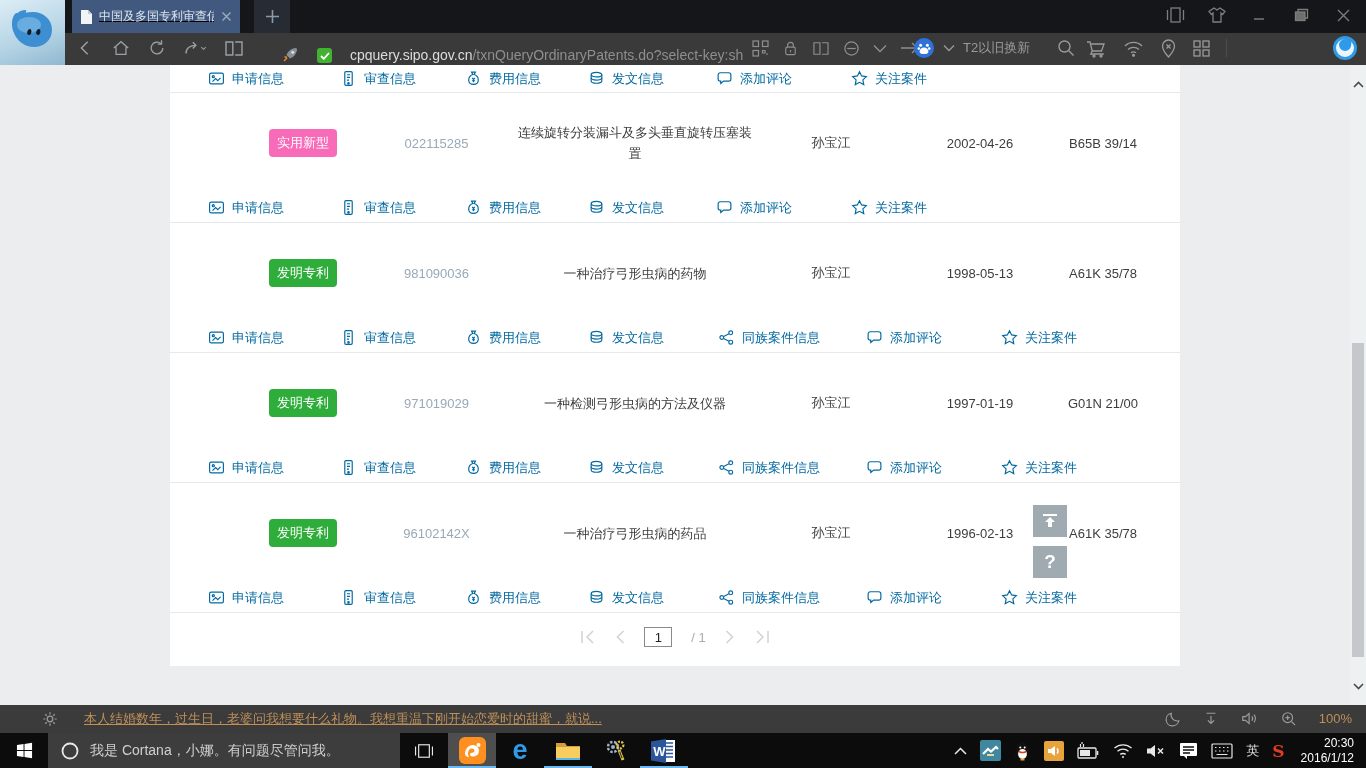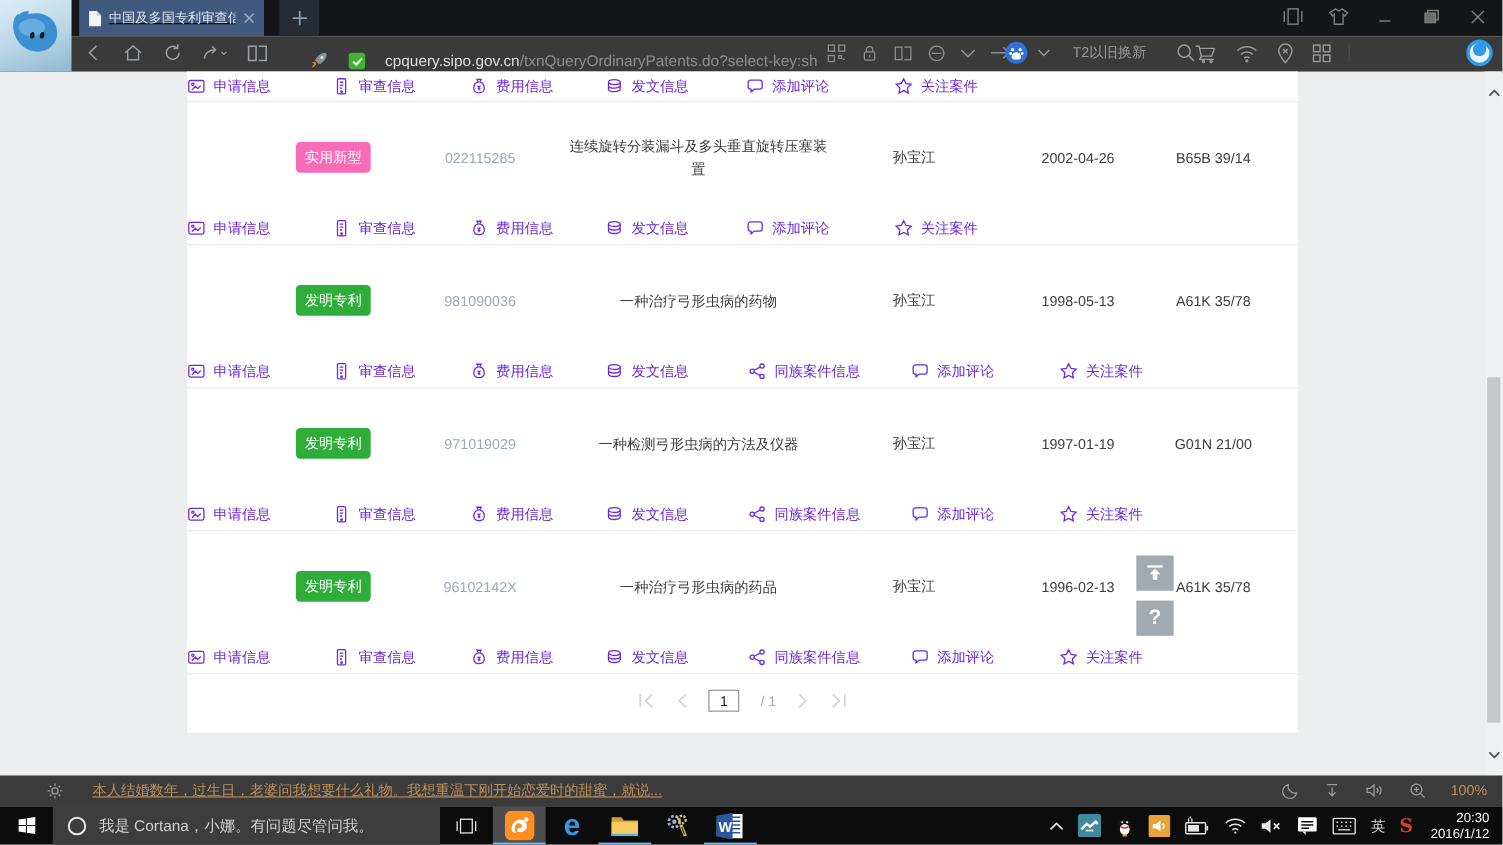--- a/index.html
+++ b/index.html
@@ -23,29 +23,29 @@
   .toolbar{position:absolute;left:0;top:33px;width:1366px;height:32px;background:#3a3a3a;
      border-bottom:2px solid #242424;box-sizing:content-box;}
   .navbtns{position:absolute;left:76px;top:0;height:30px;display:flex;align-items:center;gap:17px;color:#9aa0a6;}
   .navbtn{display:flex;align-items:center;}
   .addr{position:absolute;left:282px;top:0;height:30px;display:flex;align-items:flex-end;gap:18px;}
   .check-tile{width:15px;height:15px;background:#43b232;border-radius:3px;display:flex;align-items:center;justify-content:center;}
   .url{font-size:14px;white-space:nowrap;max-width:410px;overflow:hidden;}
   .url .dom{color:#dcdcdc;} .url .pth{color:#8e8e8e;}
   .addr-tools{position:absolute;left:752px;top:0;height:30px;display:flex;align-items:center;gap:13px;color:#8f8f8f;}
   .searchbox{position:absolute;left:913px;top:0;height:30px;display:flex;align-items:center;gap:8px;}
-  .hot-text{font-size:13px;color:#9a9a9a;width:86px;white-space:nowrap;overflow:hidden;margin-left:12px;}
+  .hot-text{font-size:13px;color:#9a9a9a;width:86px;white-space:nowrap;overflow:hidden;}
   .right-tools{position:absolute;left:1086px;top:0;height:30px;display:flex;align-items:center;gap:16px;color:#9a9a9a;}
   .vsep{width:1px;height:18px;background:#4d4d4d;}
   .menu-logo{position:absolute;left:1332px;top:2px;width:26px;height:26px;}
   
   .page{position:absolute;left:0;top:65px;width:1366px;height:640px;background:#ebedee;}
   .card{position:absolute;left:170px;top:0;width:1010px;height:601px;background:#ffffff;}
-  .action-bar{height:30px;display:flex;align-items:center;
-      border-bottom:1px solid #e6e9eb;box-sizing:border-box;color:#6d28d9;}
+  .action-bar{height:30px;display:flex;align-items:center;padding-left:38px;
+      border-bottom:1px solid #e6e9eb;box-sizing:border-box;color:#0369a1;}
   .action-bar.top{height:28px;}
   .ai{display:flex;align-items:center;cursor:pointer;}
   .ai .aicon{margin-right:7px;display:flex;}
   .ai .alabel{font-size:13px;}
   .action-bar[data-variant="short"] .ai:nth-child(1){width:132px}
   .action-bar[data-variant="short"] .ai:nth-child(2){width:125px}
   .action-bar[data-variant="short"] .ai:nth-child(3){width:123px}
   .action-bar[data-variant="short"] .ai:nth-child(4){width:128px}
   .action-bar[data-variant="short"] .ai:nth-child(5){width:135px}
   .action-bar[data-variant="full"] .ai:nth-child(1){width:132px}

